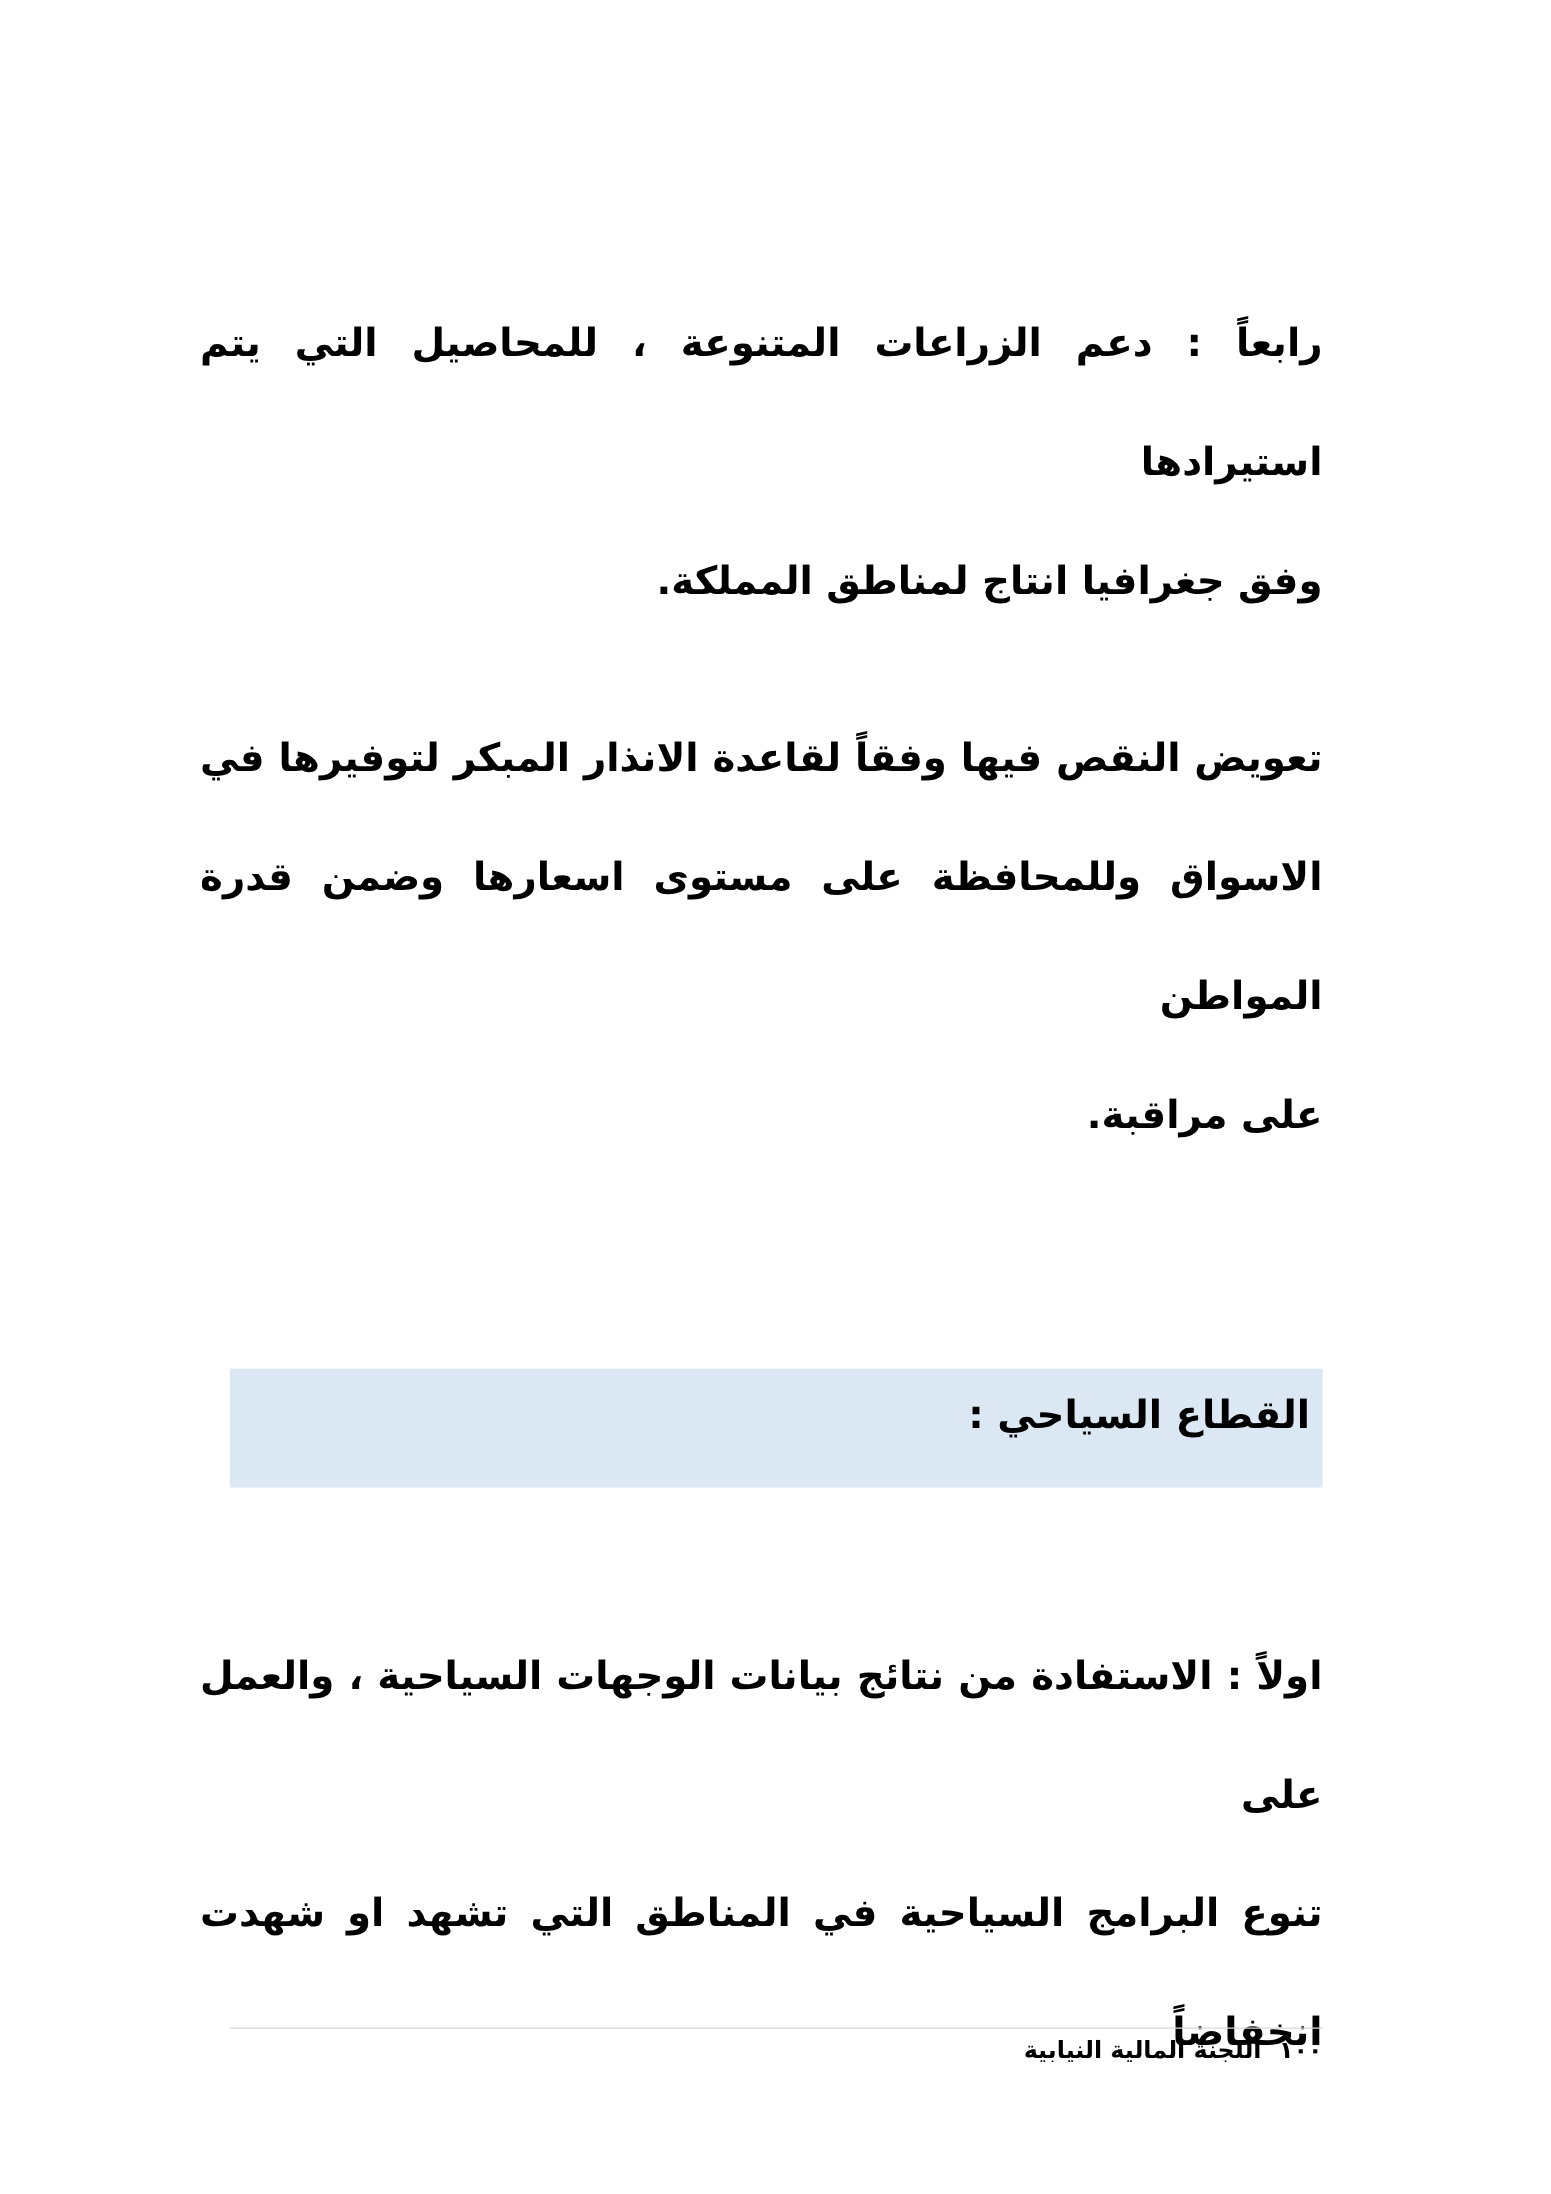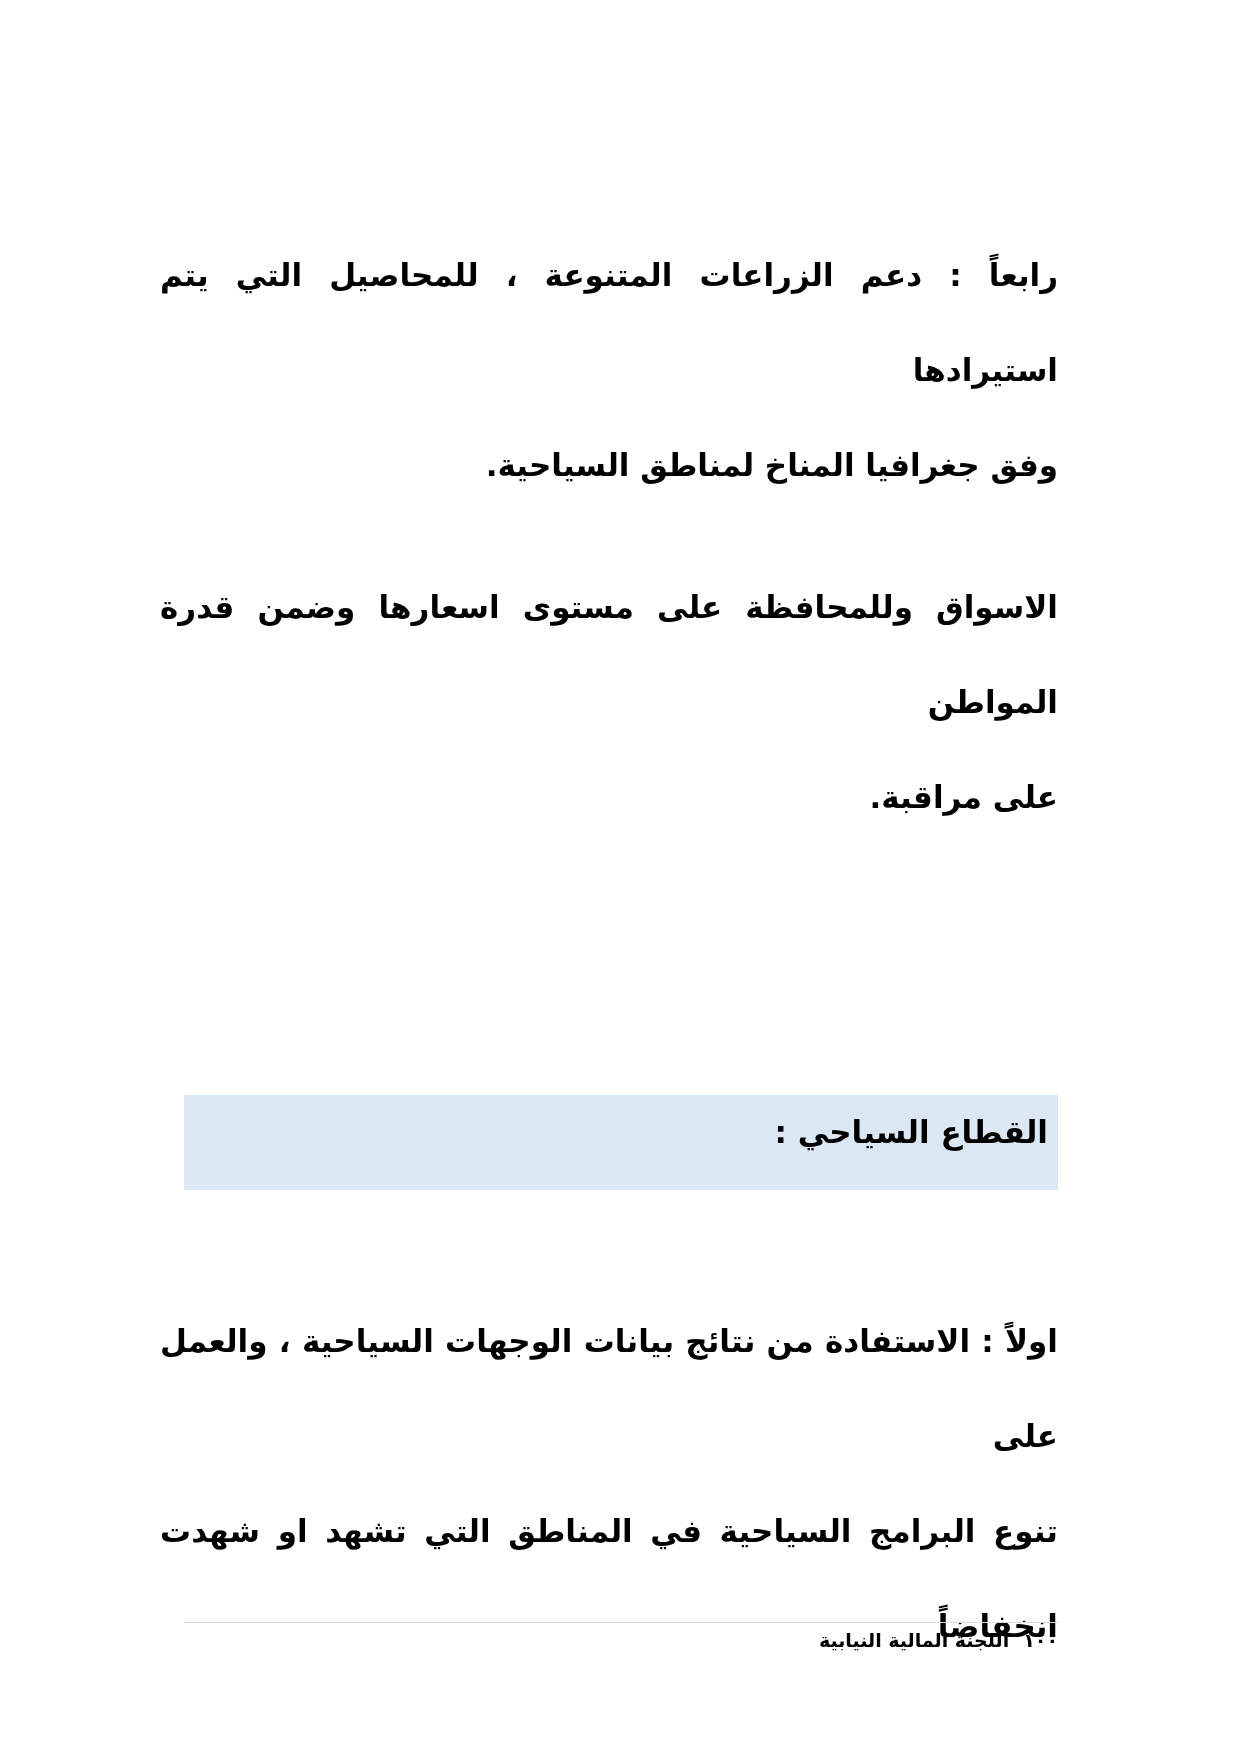--- a/index.html
+++ b/index.html
@@ -67,24 +67,25 @@
     margin-left: 14px;
   }
 </style>
 </head>
 <body>
 
 <div class="page">
 
   <section class="para p1">
     <div class="line j">رابعاً : دعم الزراعات المتنوعة ، للمحاصيل التي يتم استيرادها</div>
-    <div class="line">وفق جغرافيا المناخ لمناطق السياحية.</div>
+    <div class="line">وفق جغرافيا انتاج لمناطق المملكة.</div>
   </section>
 
   <section class="para p2">
+    <div class="line j">تعويض النقص فيها وفقاً لقاعدة الانذار المبكر لتوفيرها في</div>
     <div class="line j">الاسواق وللمحافظة على مستوى اسعارها وضمن قدرة المواطن</div>
     <div class="line">على مراقبة.</div>
   </section>
 
   <div class="section-header">
     <span class="header-text">القطاع السياحي :</span>
   </div>
 
   <section class="para p3">
     <div class="line j">اولاً : الاستفادة من نتائج بيانات الوجهات السياحية ، والعمل على</div>

